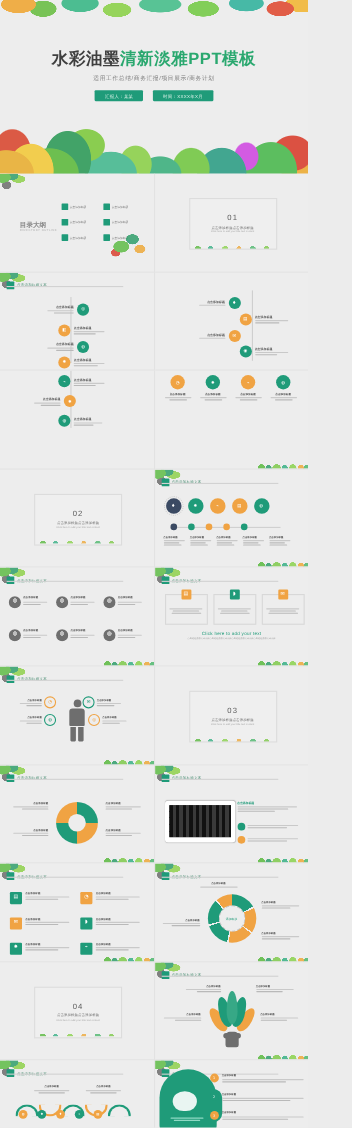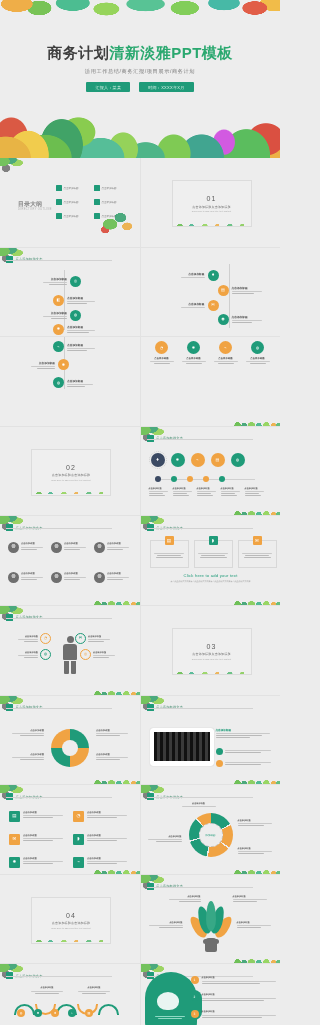--- a/index.html
+++ b/index.html
@@ -181,21 +181,21 @@
 </style>
 </head>
 <body>
 
 <div class="page">
 
   <div class="cover">
     <div class="foliage fo-top"></div>
     <div class="foliage fo-bot"></div>
     <div class="cover-title">
-      <span>商务计划</span><span class="g">清新淡雅PPT模板</span>
+      <span>水彩油墨</span><span class="g">清新淡雅PPT模板</span>
     </div>
     <div class="cover-sub">适用工作总结/商务汇报/项目展示/商务计划</div>
     <div class="cover-btns">
       <div class="cbtn">汇报人：某某</div>
       <div class="cbtn">时间：XXXX年X月</div>
     </div>
   </div>
 
   <div class="grid">
 

